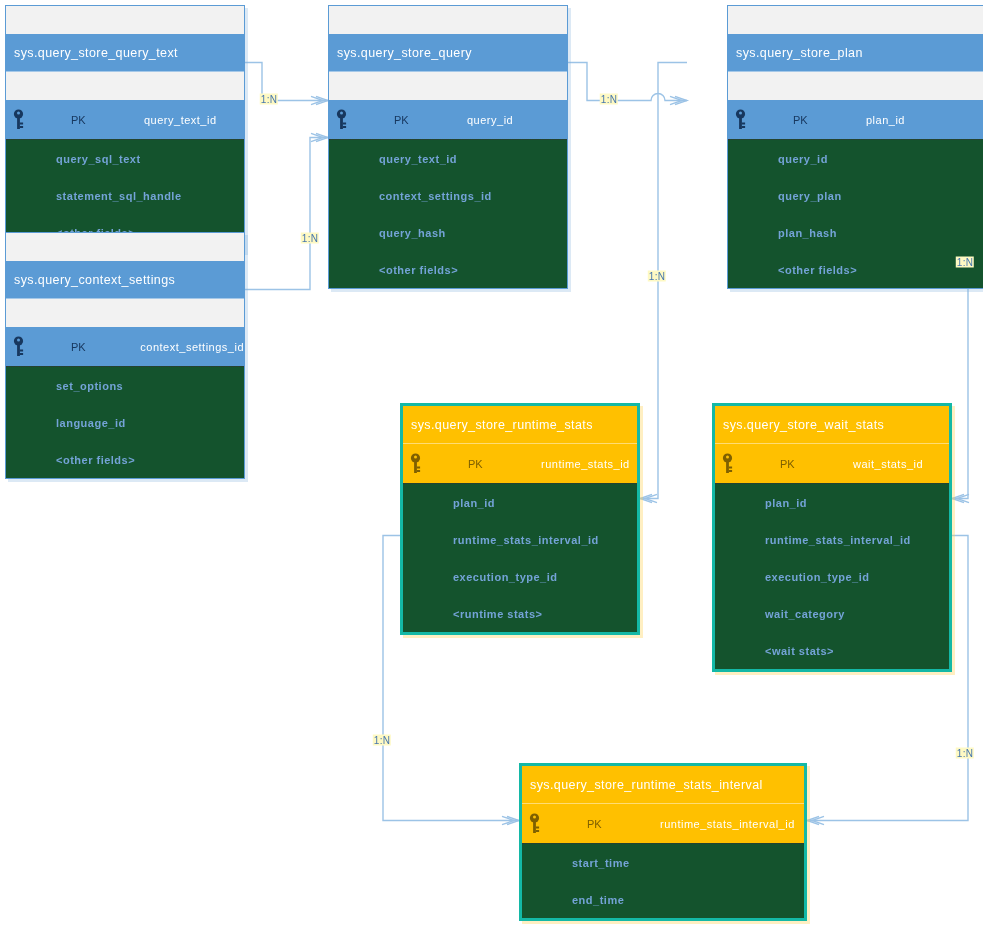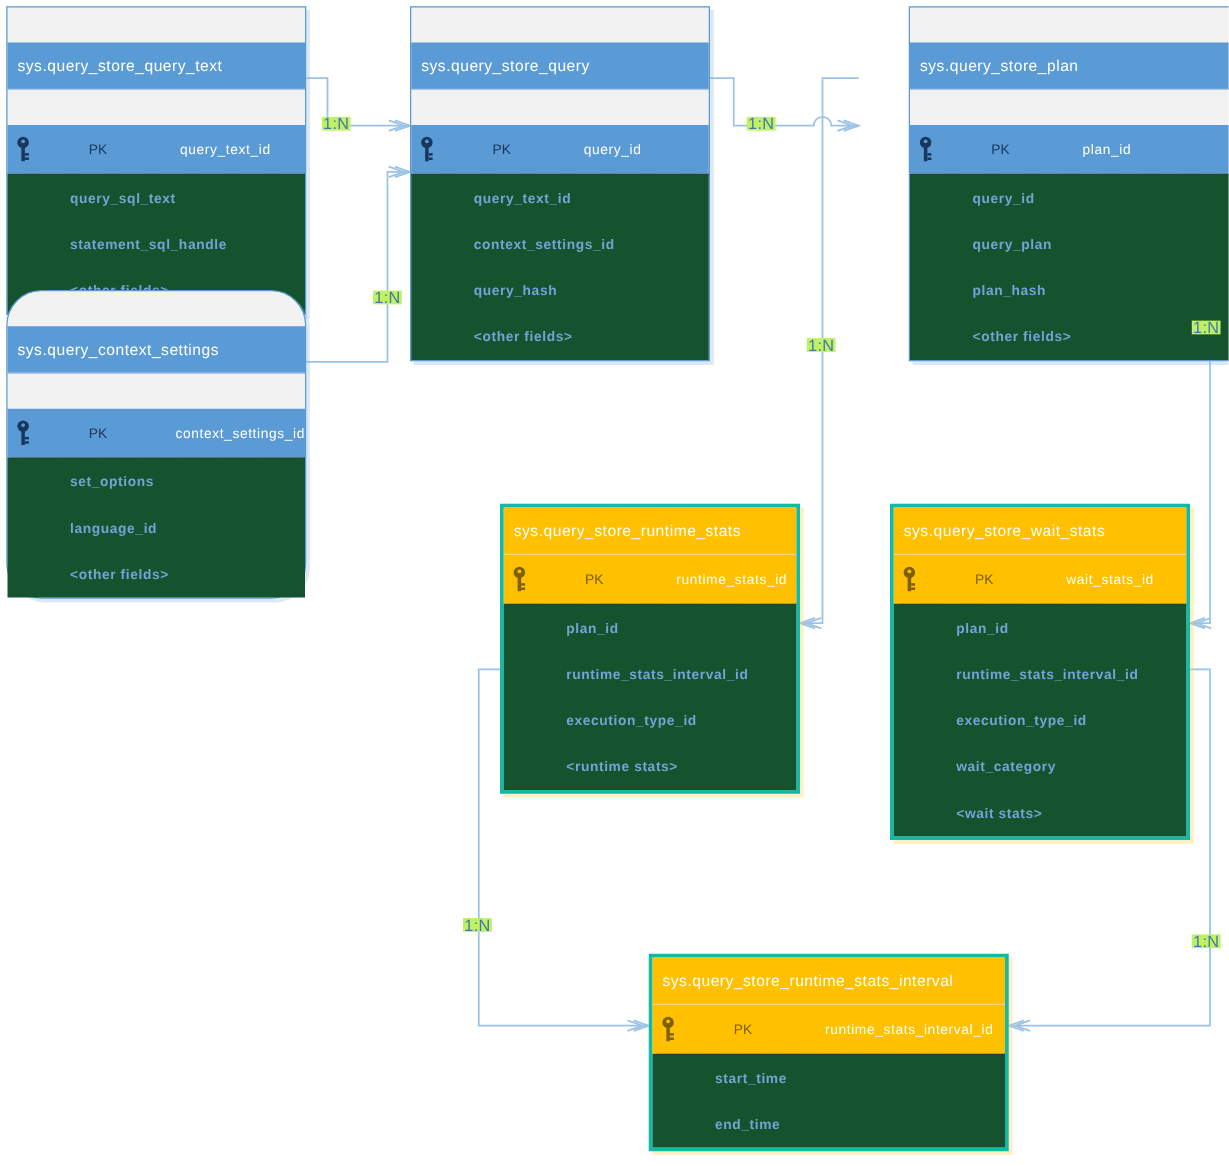--- a/index.html
+++ b/index.html
@@ -62,22 +62,22 @@
   .field-row{
     height:37px;
     display:flex;align-items:center;
     padding-left:50px;
     box-sizing:border-box;
   }
   .field-row .row-name{color:#74A3D7;}
   .rel-label{
     position:absolute;
     transform:translate(-50%,-50%);
-    background:#bef264;
-    font-size:13px;
+    background:#fef9c3;
+    font-size:10px;
     color:#4676AE;
     letter-spacing:0.3px;
     padding:0 1px;
     line-height:11px;
   }
 </style>
 </head>
 <body>
 
 <div id="canvas">
@@ -178,21 +178,21 @@
             <span class="row-name">query_plan</span>
           </div>
           <div class="field-row">
             <span class="row-name">plan_hash</span>
           </div>
           <div class="field-row">
             <span class="row-name">&lt;other fields&gt;</span>
           </div>
         </div>
       </div>
-      <div class="er-table blue" style="left: 5px; top: 232px; width: 240px; border-radius: 28px;">
+      <div class="er-table blue" style="left: 5px; top: 232px; width: 240px;">
         <div class="tbl-header">sys.query_context_settings</div>
         <div class="pk-row">
           <span class="key-icon">
             <svg width="13" height="22" viewBox="0 0 13 22">
               <circle cx="6.5" cy="5" r="4.6" fill="currentColor"></circle>
               <circle class="key-hole" cx="6.5" cy="4" r="1.5"></circle>
               <rect x="5.1" y="9" width="2.8" height="11" fill="currentColor"></rect>
               <rect x="7.9" y="13.5" width="3.2" height="2" fill="currentColor"></rect>
               <rect x="7.9" y="17" width="3.2" height="2" fill="currentColor"></rect>
             </svg>

